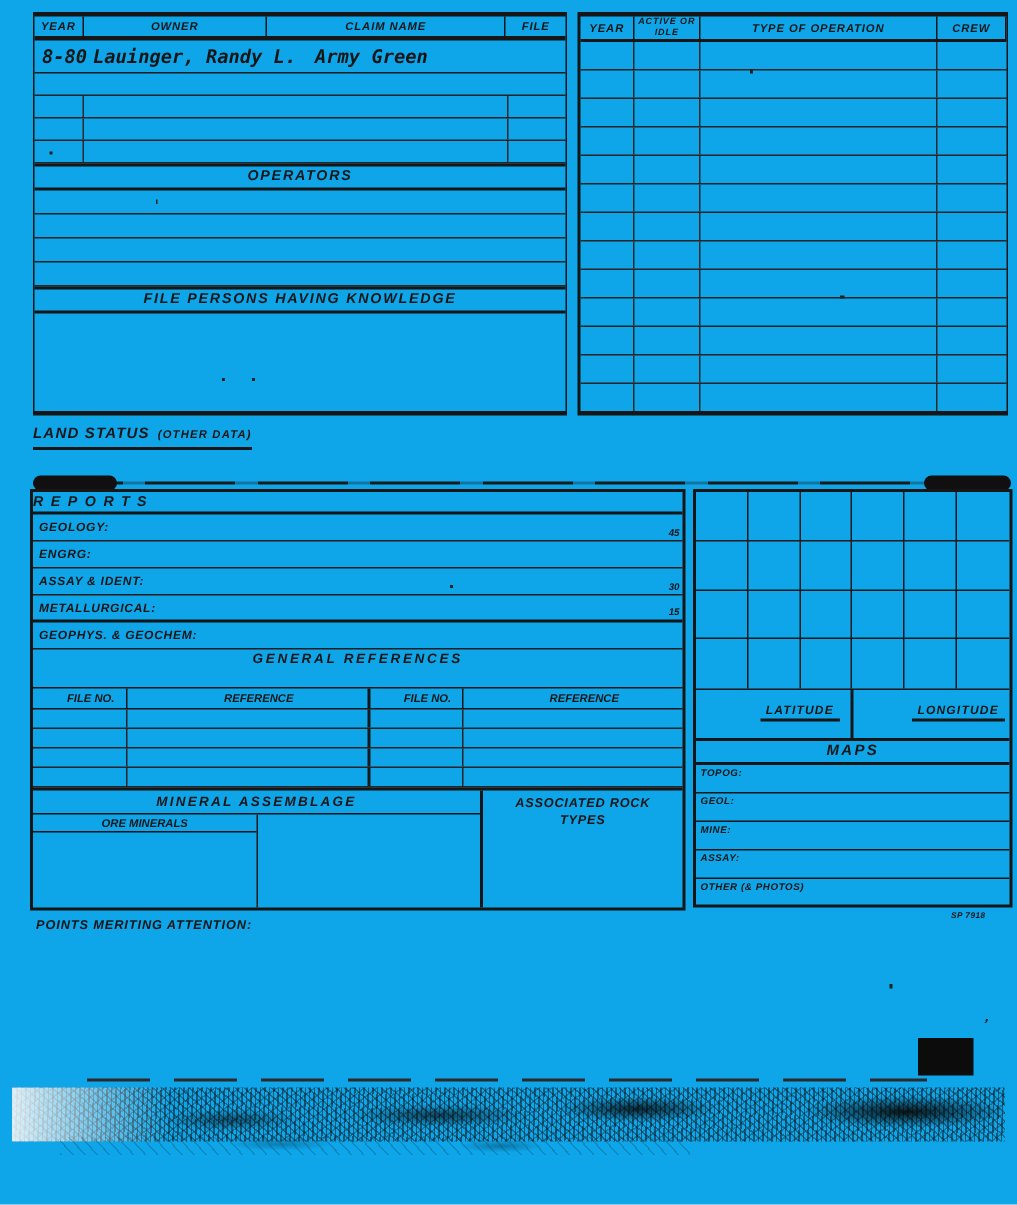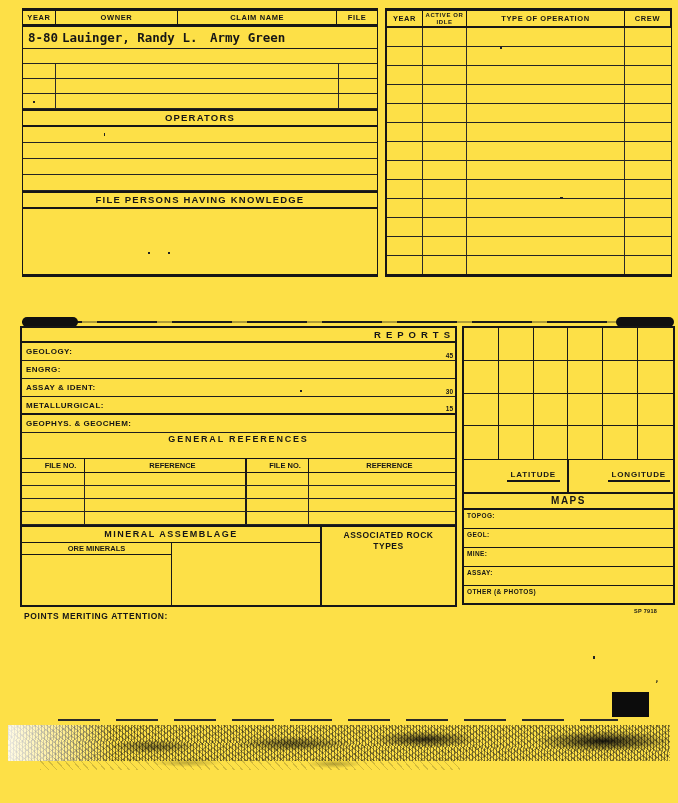--- a/index.html
+++ b/index.html
@@ -1,20 +1,21 @@
 <!DOCTYPE html>
 <html><head>
 <meta charset="utf-8">
 <style>
   html,body{margin:0;padding:0;background:#e8e8e8;}
   .page{
     position:relative;width:678px;height:803px;margin:0 auto;
-    background:#fde047;color:#161616;
+    background:#0ea5e9;color:#161616;
     font-family:"Liberation Sans",sans-serif;
     overflow:hidden;
+    font-style:italic;
   }
   .abs{position:absolute;}
   
   .tbl-left{left:22px;top:8px;width:356px;height:269px;border-top:3px solid #161616;border-bottom:3px solid #161616;border-left:1px solid #161616;border-right:1px solid #161616;box-sizing:border-box;display:flex;flex-direction:column;}
   .hdr-row{display:flex;border-bottom:3px solid #161616;height:16px;box-sizing:border-box;}
   .hdr-cell{font-size:7.5px;font-weight:bold;letter-spacing:.6px;text-align:center;line-height:13px;border-right:1px solid #161616;box-sizing:border-box;white-space:nowrap;overflow:hidden;}
   .hdr-cell:last-child{border-right:none;}
   .tl-c1{width:33px;} .tl-c2{width:123px;} .tl-c3{width:160px;} .tl-c4{width:40px;}
   .entry-row{position:relative;height:22px;border-bottom:1px solid #1c1c1c;box-sizing:border-box;font-family:"DejaVu Sans Mono",monospace;font-weight:bold;font-size:12.5px;}
   .entry-row span{position:absolute;top:3px;white-space:nowrap;}
@@ -37,21 +38,21 @@
   .rc1{width:36px;} .rc2{width:44px;} .rc3{width:158px;}
   
   .land-status{left:22px;top:279px;font-weight:bold;border-bottom:2px solid #161616;padding-bottom:1px;letter-spacing:.8px;}
   .land-status .main{font-size:10px;} .land-status .sub{font-size:7.5px;}
   
   .mid-rule{left:22px;top:321px;width:650px;height:2px;background:repeating-linear-gradient(90deg,#1b1b1b 0 60px,rgba(27,27,27,.35) 60px 75px);}
   .blob{height:10px;background:#101010;border-radius:5px;top:317px;}
   .blob-l{left:22px;width:56px;} .blob-r{left:616px;width:58px;}
   
   .reports-box{left:20px;top:326px;width:437px;height:281px;border:2px solid #161616;box-sizing:border-box;display:flex;flex-direction:column;}
-  .rep-title{height:15px;border-bottom:2px solid #161616;box-sizing:border-box;text-align:right;font-size:9.5px;font-weight:bold;letter-spacing:5px;line-height:13px;}
+  .rep-title{height:15px;border-bottom:2px solid #161616;box-sizing:border-box;text-align:left;font-size:9.5px;font-weight:bold;letter-spacing:5px;line-height:13px;}
   .rep-row{position:relative;height:18px;border-bottom:1px solid #1e1e1e;box-sizing:border-box;}
   .rep-row .lbl{position:absolute;left:4px;top:4px;font-size:8px;font-weight:bold;letter-spacing:.5px;}
   .rep-row .num{position:absolute;right:2px;bottom:1px;font-size:6.5px;font-weight:bold;}
   .rep-row.last{border-bottom:2px solid #161616;}
   .gr-title{height:26px;border-bottom:1px solid #161616;box-sizing:border-box;text-align:center;font-size:9px;font-weight:bold;letter-spacing:1.8px;line-height:13px;}
   .gr-hdr{display:flex;height:14px;border-bottom:1px solid #161616;box-sizing:border-box;}
   .gr-hdr span{font-size:7.5px;font-weight:bold;text-align:center;line-height:13px;border-right:1px solid #161616;box-sizing:border-box;padding-left:15px;}
   .g1{width:63px;} .g2{width:162px;border-right:2px solid #161616 !important;} .g3{width:62px;} .g4{flex:1;border-right:none !important;}
   .gr-row{display:flex;height:13px;border-bottom:1px solid #242424;box-sizing:border-box;}
   .gr-row span{display:block;border-right:1px solid #242424;box-sizing:border-box;}
@@ -214,20 +215,24 @@
           <span class="rc3"></span>
         </div>
       <div class="r-row">
           <span class="rc1"></span>
           <span class="rc2"></span>
           <span class="rc3"></span>
         </div>
     </div>
   </div>
 
+  <div class="abs land-status">
+    <span class="main">LAND STATUS</span>
+    <span class="sub">(OTHER DATA)</span>
+  </div>
 
   <div class="abs mid-rule"></div>
   <div class="abs blob blob-l"></div>
   <div class="abs blob blob-r"></div>
 
   <div class="abs reports-box">
     <div class="rep-title">REPORTS</div>
     <div class="rep-row">
       <span class="lbl">GEOLOGY:</span>
       <span class="num">45</span>

